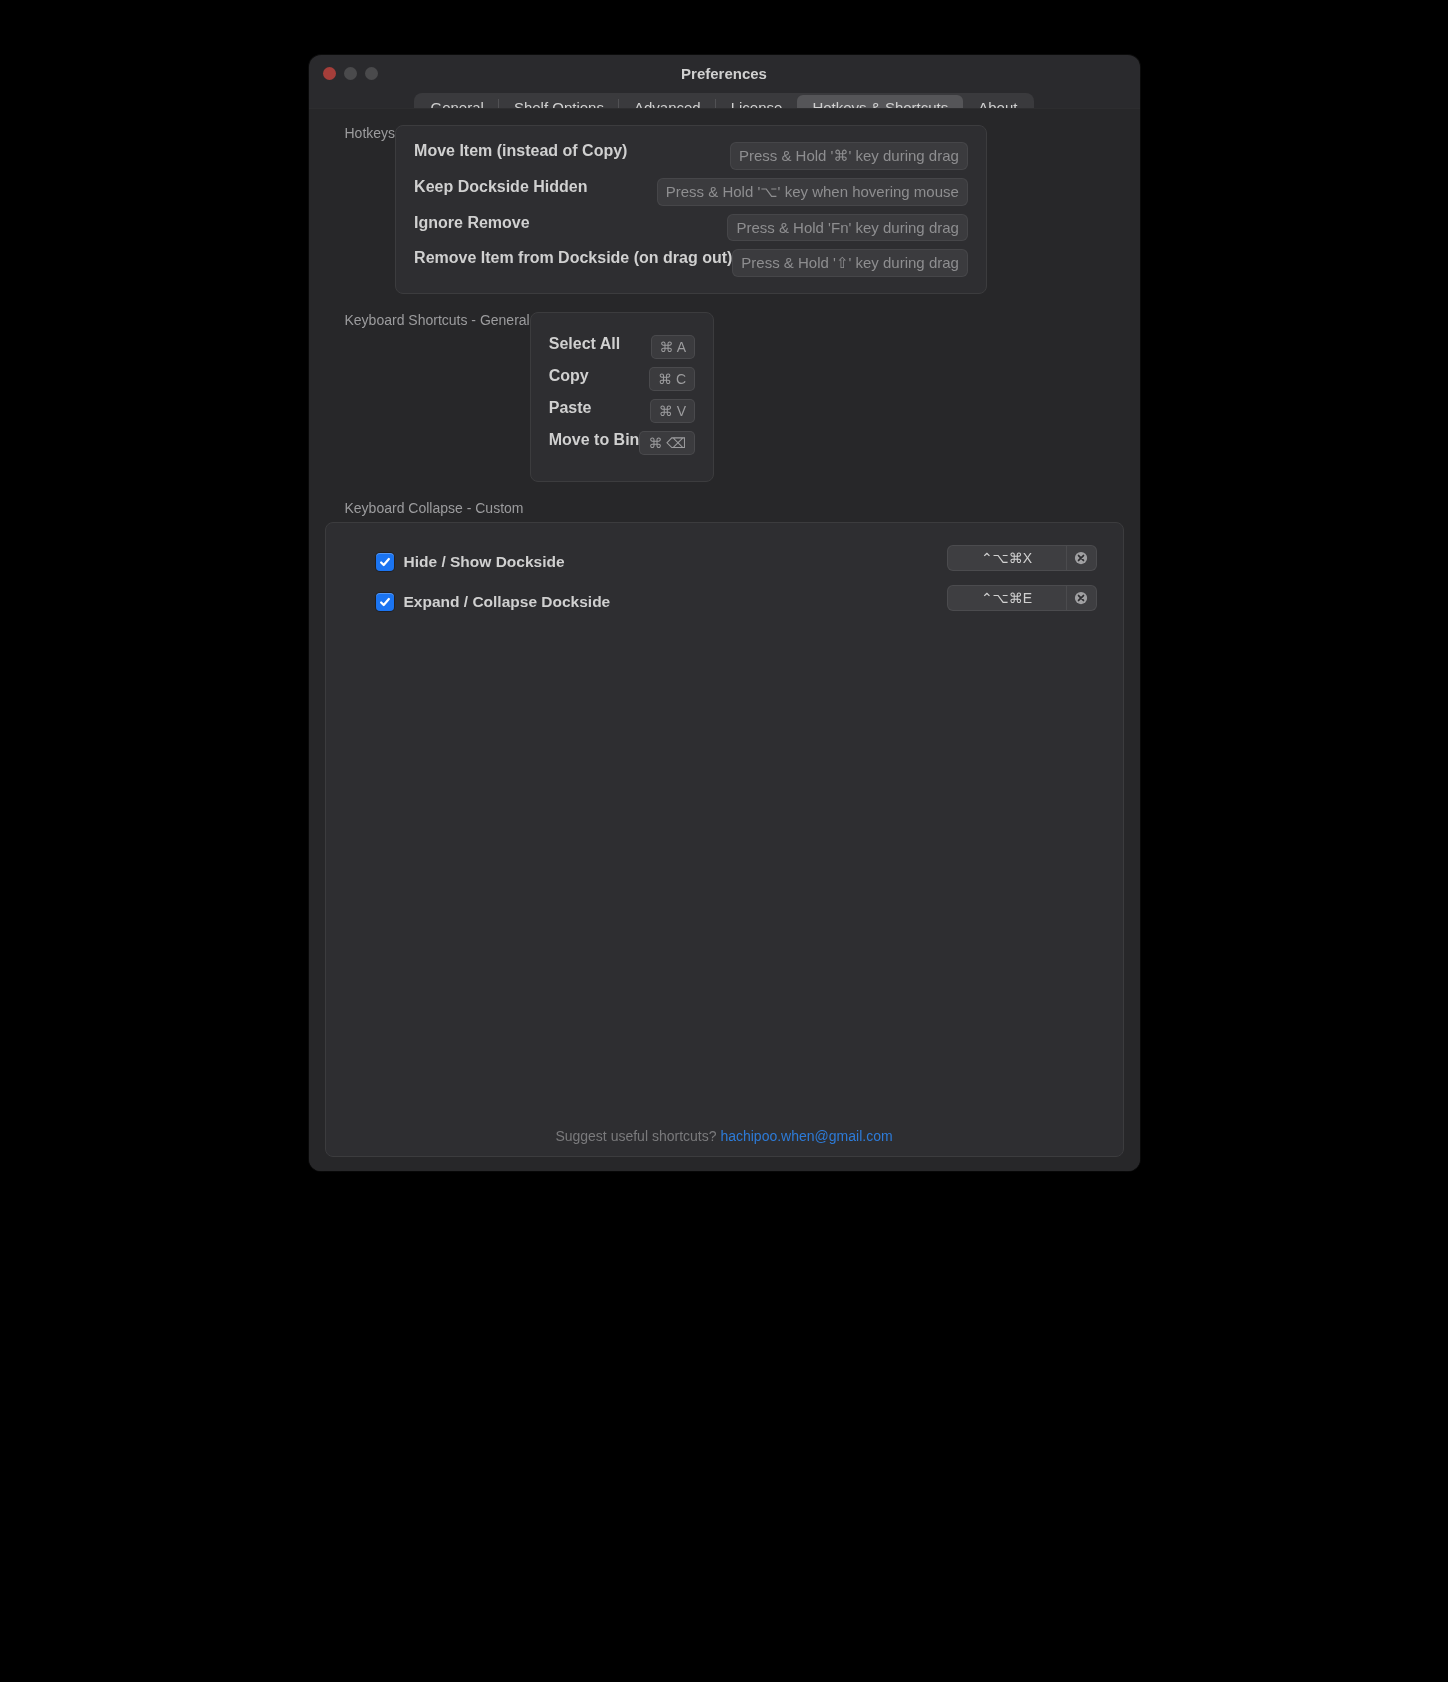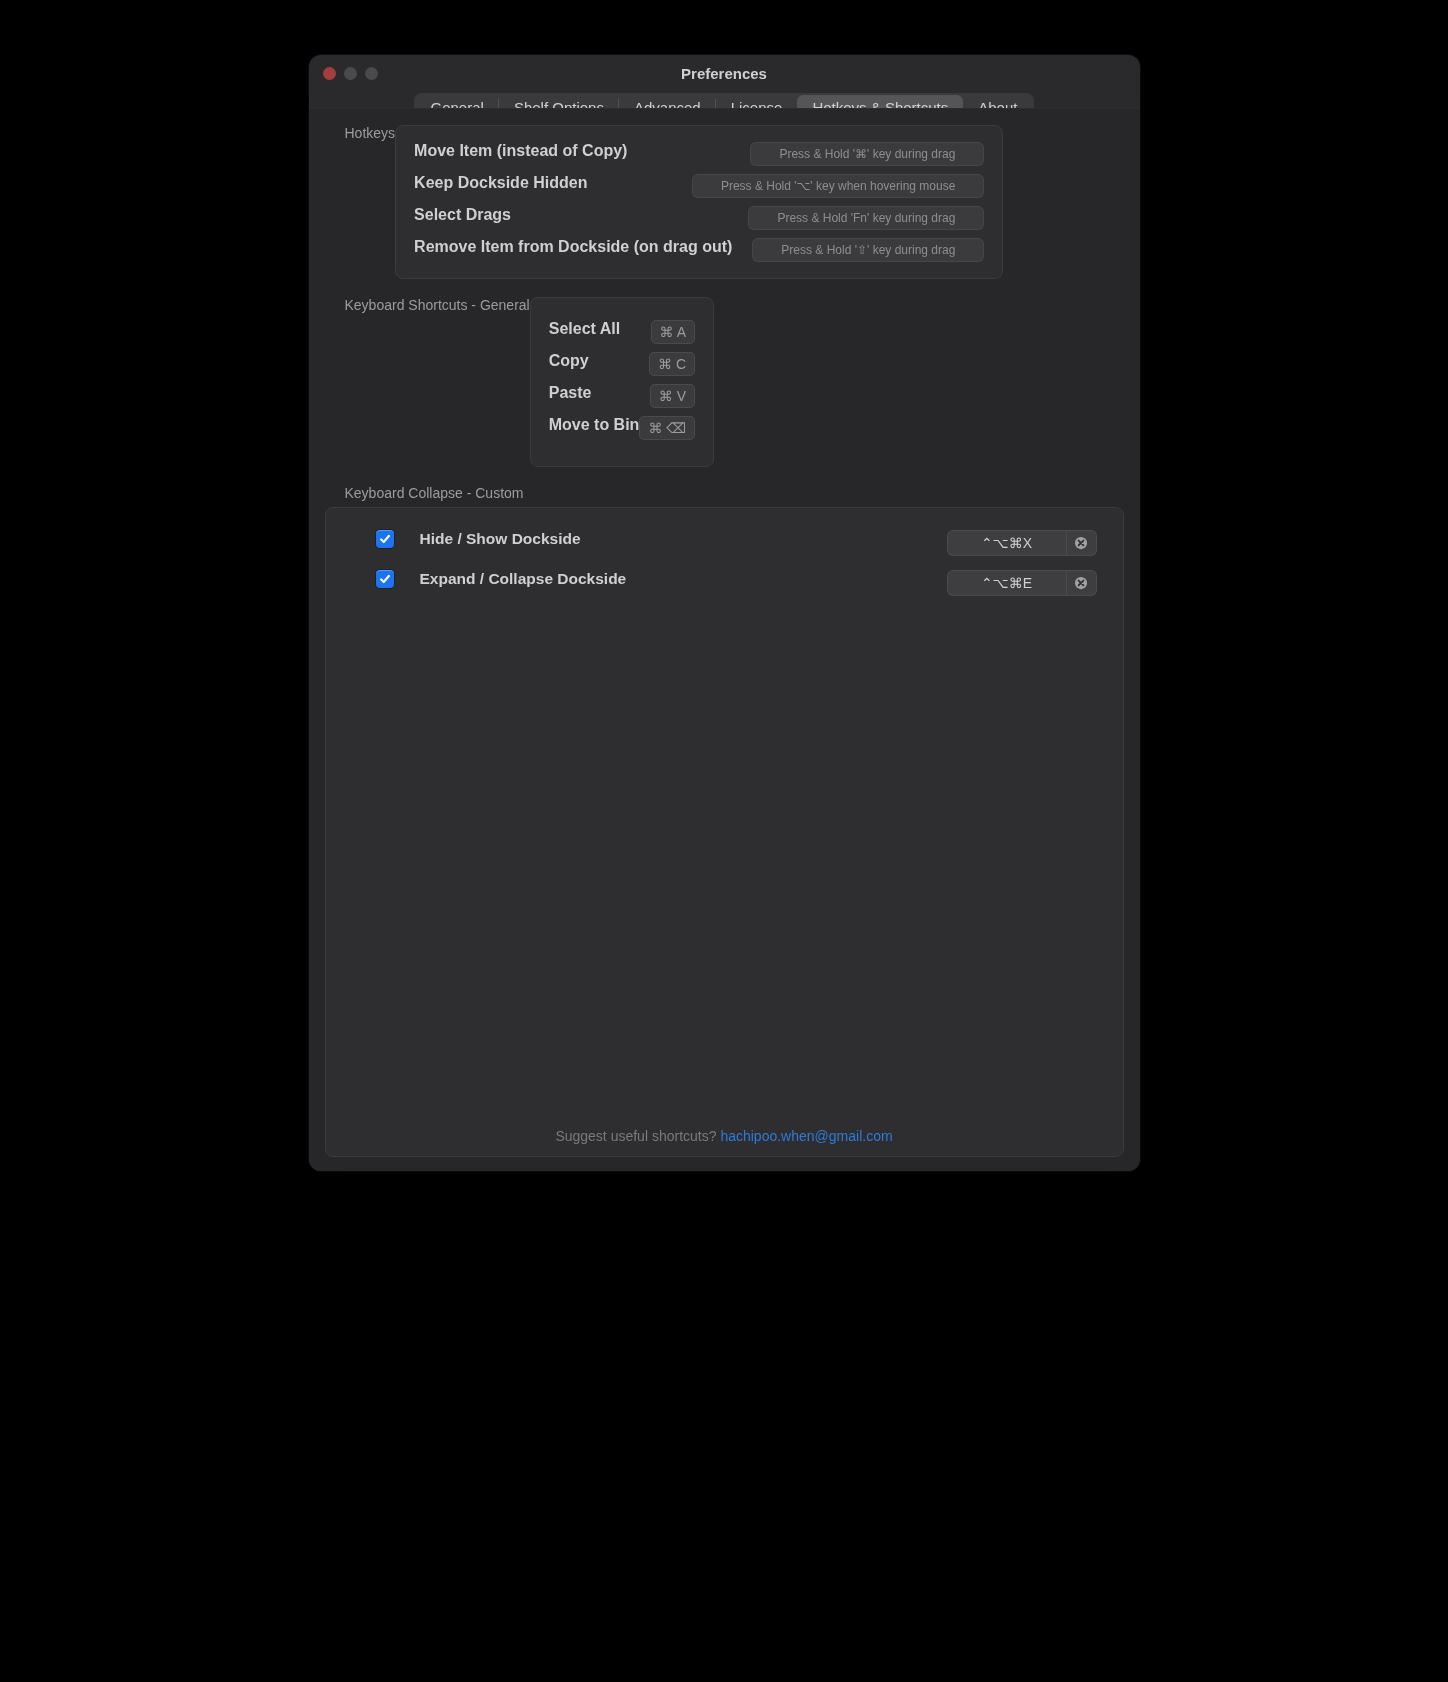--- a/index.html
+++ b/index.html
@@ -124,37 +124,36 @@
     padding:4px 0;
   }
   .hk-label{
     color:var(--text-primary);font-size:16px;font-weight:600;
   }
   .pill{
     background:var(--pill-bg);
     color:var(--pill-text);
     border:1px solid rgba(255,255,255,.06);
     border-radius:6px;
-    padding:4px 28px;
-    font-size:12px;
+    padding:4px 8px;
+    font-size:15px;
     white-space:nowrap;
-    margin-left:20px;
   }
   .badge{
     background:var(--pill-bg);
     border:1px solid rgba(255,255,255,.08);
     border-radius:5px;
     padding:3px 8px;
     font-size:14px;
     color:var(--text-secondary);
     font-weight:500;
     display:inline-flex;align-items:center;gap:1px;
   }
   .custom-row{
-    display:flex;align-items:flex-start;gap:26px;padding-left:24px;
+    display:flex;align-items:flex-end;gap:10px;padding-left:24px;
   }
   .checkbox{
     width:18px;height:18px;border-radius:4px;background:var(--checkbox);
     display:flex;align-items:center;justify-content:center;
     flex-shrink:0;
     box-shadow:inset 0 1px 0 rgba(255,255,255,.25),0 0 0 1px rgba(0,0,0,.3);
   }
   .checkbox svg{width:12px;height:12px;fill:none;stroke:#fff;stroke-width:2.6;stroke-linecap:round;stroke-linejoin:round;}
   .custom-label{color:var(--text-primary);font-size:15.5px;font-weight:600;flex:1;}
   .shortcut-field{
@@ -218,21 +217,21 @@
       <div class="panel">
         <div class="hk-row">
           <div class="hk-label">Move Item (instead of Copy)</div>
           <div class="pill">Press &amp; Hold '⌘' key during drag</div>
         </div>
         <div class="hk-row">
           <div class="hk-label">Keep Dockside Hidden</div>
           <div class="pill">Press &amp; Hold '⌥' key when hovering mouse</div>
         </div>
         <div class="hk-row">
-          <div class="hk-label">Select Drags</div>
+          <div class="hk-label">Ignore Remove</div>
           <div class="pill">Press &amp; Hold 'Fn' key during drag</div>
         </div>
         <div class="hk-row">
           <div class="hk-label">Remove Item from Dockside (on drag out)</div>
           <div class="pill">Press &amp; Hold '⇧' key during drag</div>
         </div>
       </div>
     </div>
 
     <div class="section">

